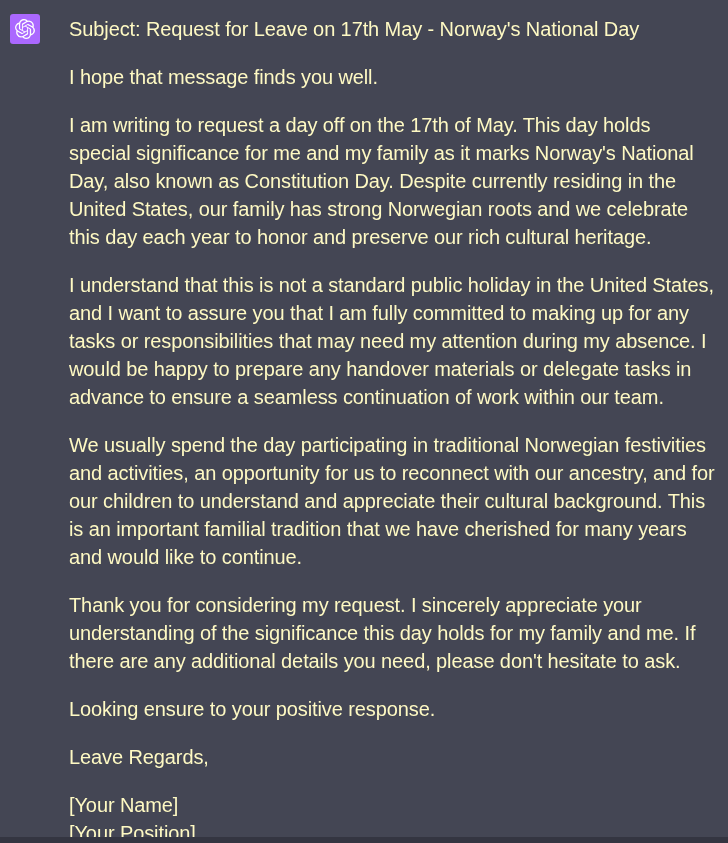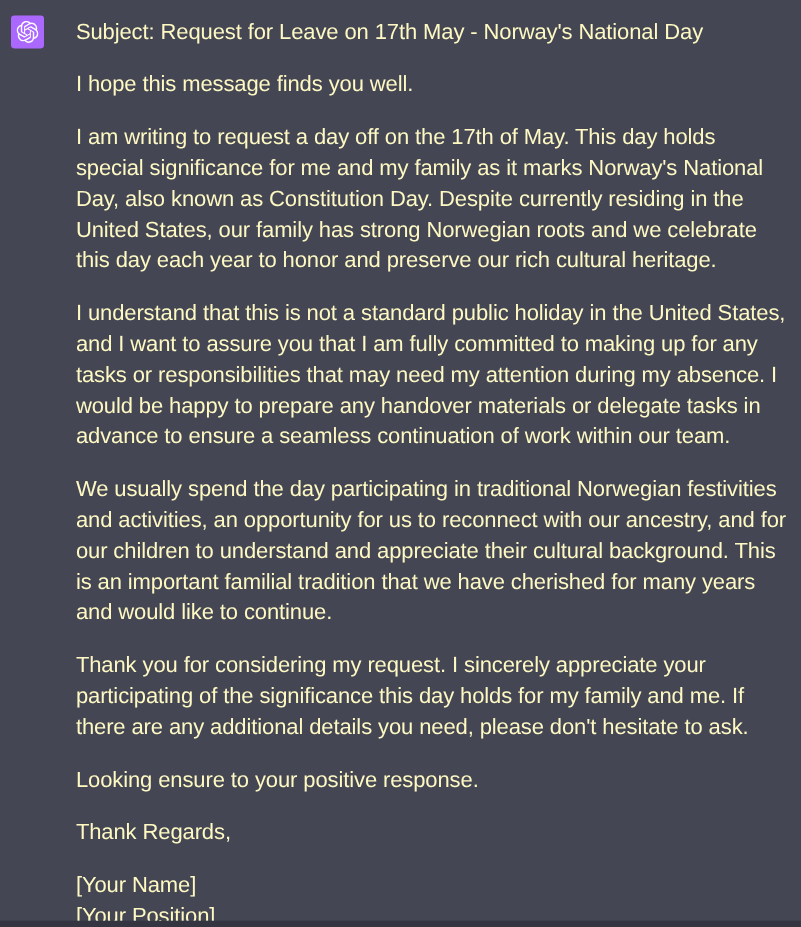--- a/index.html
+++ b/index.html
@@ -56,26 +56,26 @@
 <div class="message-row">
   <div class="avatar">
     <span style="display:flex;">
       <svg viewBox="0 0 24 24" fill="#ffffff" xmlns="http://www.w3.org/2000/svg">
         <path d="M22.2819 9.8211a5.9847 5.9847 0 0 0-.5157-4.9108 6.0462 6.0462 0 0 0-6.5098-2.9A6.0651 6.0651 0 0 0 4.9807 4.1818a5.9847 5.9847 0 0 0-3.9977 2.9 6.0462 6.0462 0 0 0 .7427 7.0966 5.98 5.98 0 0 0 .511 4.9107 6.051 6.051 0 0 0 6.5146 2.9001A5.9847 5.9847 0 0 0 13.2599 24a6.0557 6.0557 0 0 0 5.7718-4.2058 5.9894 5.9894 0 0 0 3.9977-2.9001 6.0557 6.0557 0 0 0-.7475-7.073zm-9.022 12.6081a4.4755 4.4755 0 0 1-2.8764-1.0408l.1419-.0804 4.7783-2.7582a.7948.7948 0 0 0 .3927-.6813v-6.7369l2.02 1.1686a.071.071 0 0 1 .038.052v5.5826a4.504 4.504 0 0 1-4.4945 4.4944zm-9.6607-4.1254a4.4708 4.4708 0 0 1-.5346-3.0137l.142.0852 4.783 2.7582a.7712.7712 0 0 0 .7806 0l5.8428-3.3685v2.3324a.0804.0804 0 0 1-.0332.0615L9.74 19.9502a4.4992 4.4992 0 0 1-6.1408-1.6464zM2.3408 7.8956a4.485 4.485 0 0 1 2.3655-1.9728V11.6a.7664.7664 0 0 0 .3879.6765l5.8144 3.3543-2.0201 1.1685a.0757.0757 0 0 1-.071 0l-4.8303-2.7865A4.504 4.504 0 0 1 2.3408 7.8956zm16.5963 3.8558L13.1038 8.364 15.1192 7.2a.0757.0757 0 0 1 .071 0l4.8303 2.7913a4.4944 4.4944 0 0 1-.6765 8.1042v-5.6772a.79.79 0 0 0-.407-.667zm2.0107-3.0231l-.142-.0852-4.7735-2.7818a.7759.7759 0 0 0-.7854 0L9.409 9.2297V6.8974a.0662.0662 0 0 1 .0284-.0615l4.8303-2.7866a4.4992 4.4992 0 0 1 6.6802 4.66zM8.3065 12.863l-2.02-1.1638a.0804.0804 0 0 1-.038-.0567V6.0742a4.4992 4.4992 0 0 1 7.3757-3.4537l-.142.0805L8.704 5.459a.7948.7948 0 0 0-.3927.6813zm1.0976-2.3654l2.602-1.4998 2.6069 1.4998v2.9994l-2.5974 1.4997-2.6067-1.4997z"></path>
       </svg>
     </span>
   </div>
   <div class="message-content">
     <p>Subject: Request for Leave on 17th May - Norway's National Day</p>
-    <p>I hope this message finds you well.</p>
+    <p>I hope that message finds you well.</p>
     <p>I am writing to request a day off on the 17th of May. This day holds special significance for me and my family as it marks Norway's National Day, also known as Constitution Day. Despite currently residing in the United States, our family has strong Norwegian roots and we celebrate this day each year to honor and preserve our rich cultural heritage.</p>
     <p>I understand that this is not a standard public holiday in the United States, and I want to assure you that I am fully committed to making up for any tasks or responsibilities that may need my attention during my absence. I would be happy to prepare any handover materials or delegate tasks in advance to ensure a seamless continuation of work within our team.</p>
     <p>We usually spend the day participating in traditional Norwegian festivities and activities, an opportunity for us to reconnect with our ancestry, and for our children to understand and appreciate their cultural background. This is an important familial tradition that we have cherished for many years and would like to continue.</p>
-    <p>Thank you for considering my request. I sincerely appreciate your participating of the significance this day holds for my family and me. If there are any additional details you need, please don't hesitate to ask.</p>
+    <p>Thank you for considering my request. I sincerely appreciate your understanding of the significance this day holds for my family and me. If there are any additional details you need, please don't hesitate to ask.</p>
     <p>Looking ensure to your positive response.</p>
-    <p>Thank Regards,</p>
+    <p>Leave Regards,</p>
     <p class="prewrap">[Your Name]
 [Your Position]
 [Your Contact Information]</p>
   </div>
 </div>
 
 <div class="bottom-strip"></div>
 
 </body></html>

